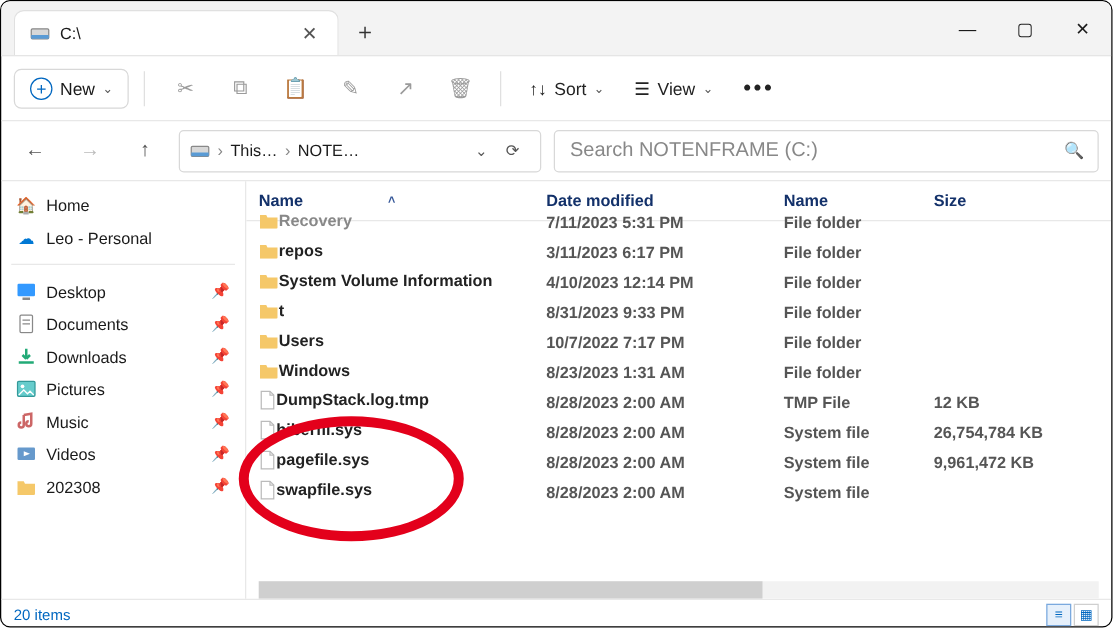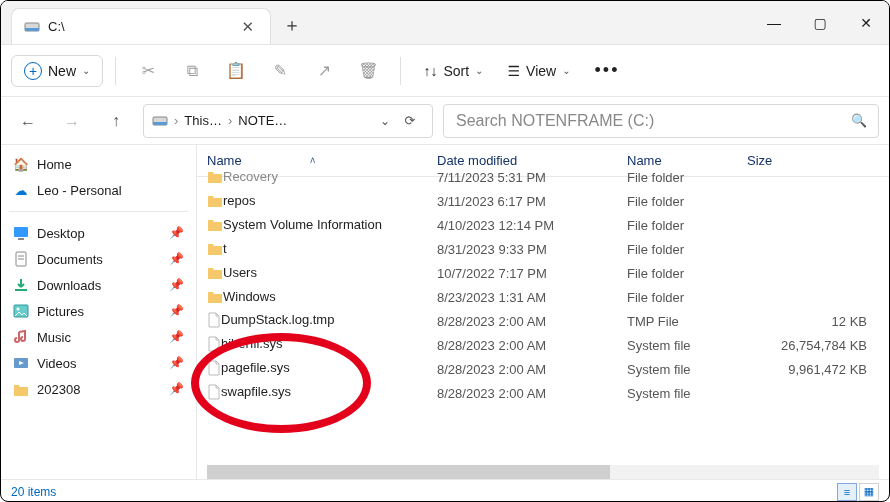--- a/index.html
+++ b/index.html
@@ -135,21 +135,21 @@
   .side-item{
     display:flex;align-items:center;gap:8px;
     padding:5px 8px; border-radius:4px;
     cursor:pointer; font-size:13px;
   }
   .side-item .pin{margin-left:auto;color:#888;font-size:12px;}
   .side-divider{height:1px;background:#e8e8e8;margin:8px 4px;}
   .sicon{width:16px;height:16px;display:inline-flex;align-items:center;justify-content:center;}
 
   .content{
-    flex:1; position:relative; overflow:hidden;
+    flex:1; position:relative; overflow:hidden;font-weight:bold;
   }
   .list-header{
     display:flex; align-items:center;
     height:32px;
     border-bottom:1px solid #e8e8e8;
     color:#13316a;
     font-size:13px;
     padding-left:10px;
   }
   .col-name{flex:0 0 230px; display:flex; align-items:center; gap:8px;}
@@ -163,21 +163,21 @@
     display:flex; align-items:center;
     height:24px;
     padding-left:10px;
     font-size:13px;
     color:#222;
   }
   .row.faded{color:#888;}
   .cell-name{flex:0 0 230px;display:flex;align-items:flex-start;gap:0;overflow:hidden;}
   .cell-date{flex:0 0 190px;color:#555;}
   .cell-type{flex:0 0 120px;color:#555;}
-  .cell-size{flex:1;text-align:right;padding-right:22px;color:#555;}
+  .cell-size{flex:1;padding-right:22px;color:#555;}
   .folder-icon{width:16px;height:14px;}
   .file-icon{width:14px;height:16px;}
 
   .red-ring{
     position:absolute;
     left: 190px;
     top: 332px;
     width: 180px;
     height: 100px;
     border: 8px solid #e3001b;

